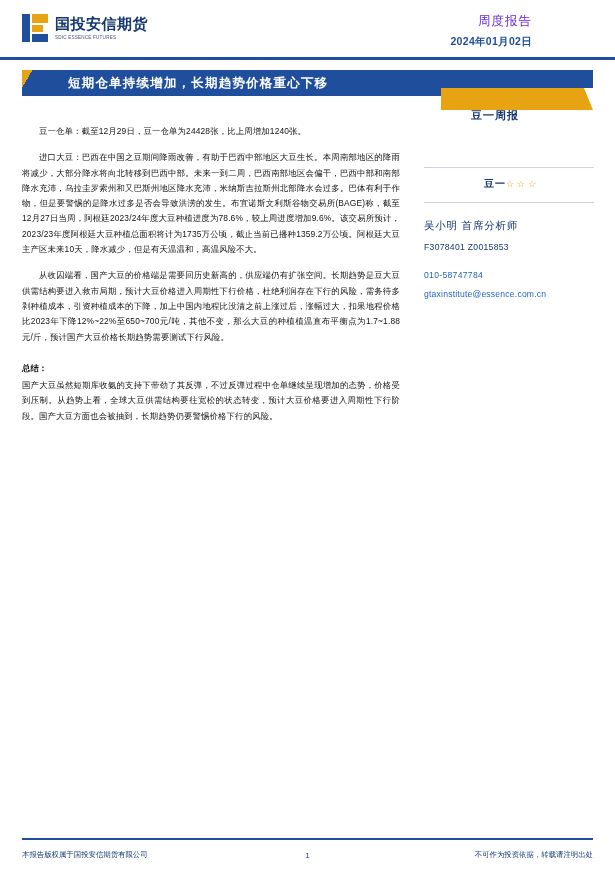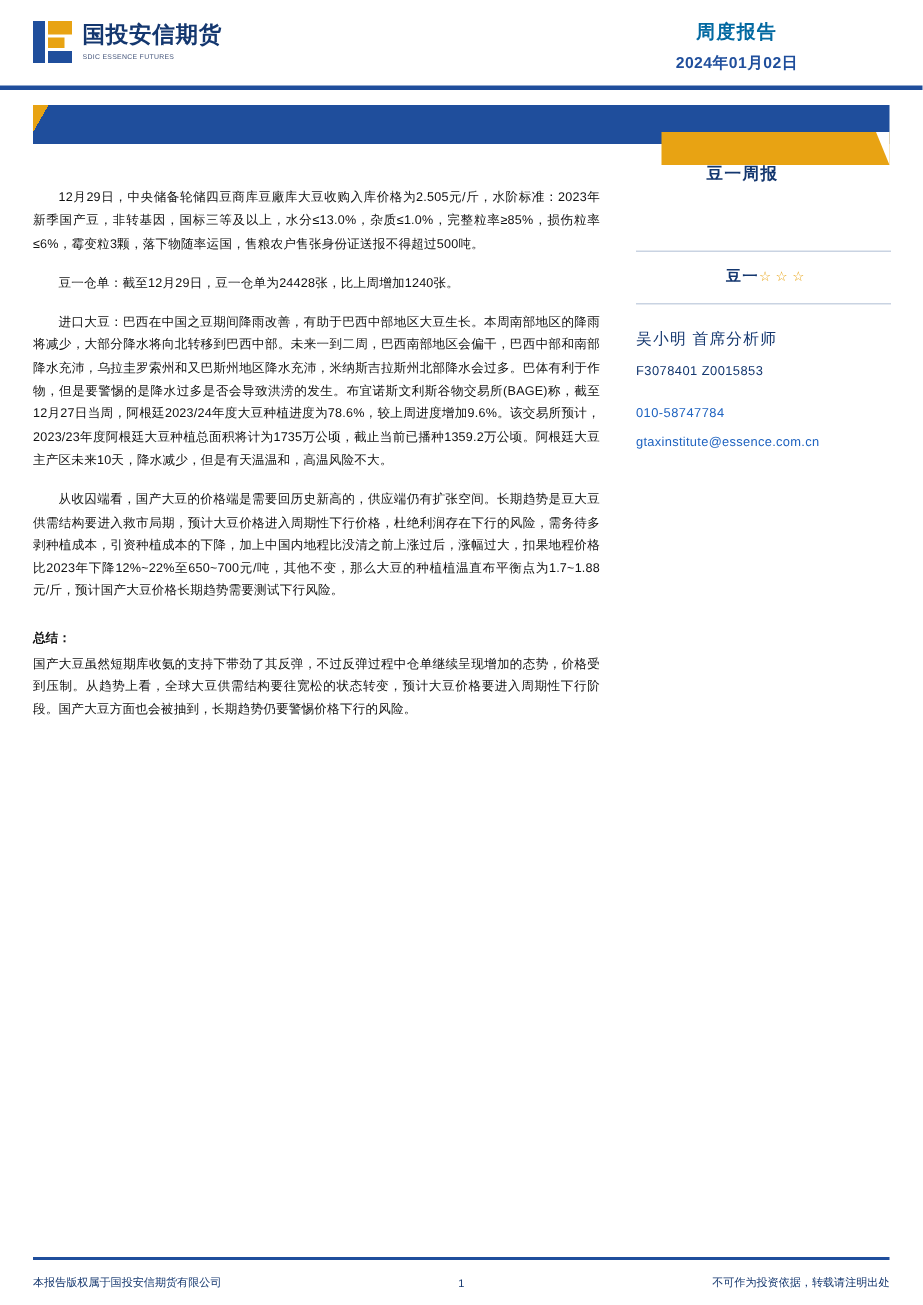--- a/index.html
+++ b/index.html
@@ -69,24 +69,23 @@
     letter-spacing: 0.2px;
     margin-top: 2px;
   }
   .header-right {
     position: absolute;
     right: 24px; top: 13px;
     text-align: right;
   }
   .report-kind {
     font-size: 12.5px;
-    font-weight: bold;
-    color: #0369a1;
+    font-weight: normal;
+    color: #6d28d9;
     letter-spacing: 1px;
-    text-align: center;
   }
   .report-date {
     font-size: 10.5px;
     font-weight: bold;
     color: #1f4e9c;
     margin-top: 5px;
     letter-spacing: 0.3px;
   }
   .header-rule {
     position: absolute;
@@ -281,28 +280,28 @@
   </div>
   <div class="header-right">
     <div class="report-kind">周度报告</div>
     <div class="report-date">2024年01月02日</div>
   </div>
   <div class="header-rule"></div>
 </div>
 
 <div class="title-band">
   <div class="tri2"></div>
+  <div class="doc-title">短期仓单持续增加，长期趋势价格重心下移</div>
 </div>
 
 <div class="ribbon">
   <div class="ribbon-label">豆一周报</div>
 </div>
 
 <div class="body-col">
-  <p class="para indent">12月29日，中央储备轮储四豆商库豆廠库大豆收购入库价格为2.505元/斤，水阶标准：2023年新季国产豆，非转基因，国标三等及以上，水分≤13.0%，杂质≤1.0%，完整粒率≥85%，损伤粒率≤6%，霉变粒3颗，落下物随率运国，售粮农户售张身份证送报不得超过500吨。</p>
   <p class="para indent">豆一仓单：截至12月29日，豆一仓单为24428张，比上周增加1240张。</p>
   <p class="para indent">进口大豆：巴西在中国之豆期间降雨改善，有助于巴西中部地区大豆生长。本周南部地区的降雨将减少，大部分降水将向北转移到巴西中部。未来一到二周，巴西南部地区会偏干，巴西中部和南部降水充沛，乌拉圭罗索州和又巴斯州地区降水充沛，米纳斯吉拉斯州北部降水会过多。巴体有利于作物，但是要警惕的是降水过多是否会导致洪涝的发生。布宜诺斯文利斯谷物交易所(BAGE)称，截至12月27日当周，阿根廷2023/24年度大豆种植进度为78.6%，较上周进度增加9.6%。该交易所预计，2023/23年度阿根廷大豆种植总面积将计为1735万公顷，截止当前已播种1359.2万公顷。阿根廷大豆主产区未来10天，降水减少，但是有天温温和，高温风险不大。</p>
   <p class="para indent">从收囚端看，国产大豆的价格端是需要回历史新高的，供应端仍有扩张空间。长期趋势是豆大豆供需结构要进入救市局期，预计大豆价格进入周期性下行价格，杜绝利润存在下行的风险，需务待多剥种植成本，引资种植成本的下降，加上中国内地程比没清之前上涨过后，涨幅过大，扣果地程价格比2023年下降12%~22%至650~700元/吨，其他不变，那么大豆的种植植温直布平衡点为1.7~1.88元/斤，预计国产大豆价格长期趋势需要测试下行风险。</p>
   <div class="section-label">总结：</div>
   <p class="para">国产大豆虽然短期库收氨的支持下带劲了其反弹，不过反弹过程中仓单继续呈现增加的态势，价格受到压制。从趋势上看，全球大豆供需结构要往宽松的状态转变，预计大豆价格要进入周期性下行阶段。国产大豆方面也会被抽到，长期趋势仍要警惕价格下行的风险。</p>
 </div>
 
 <div class="rail">
   <div class="rail-rule"></div>
   <div class="rating-row">

